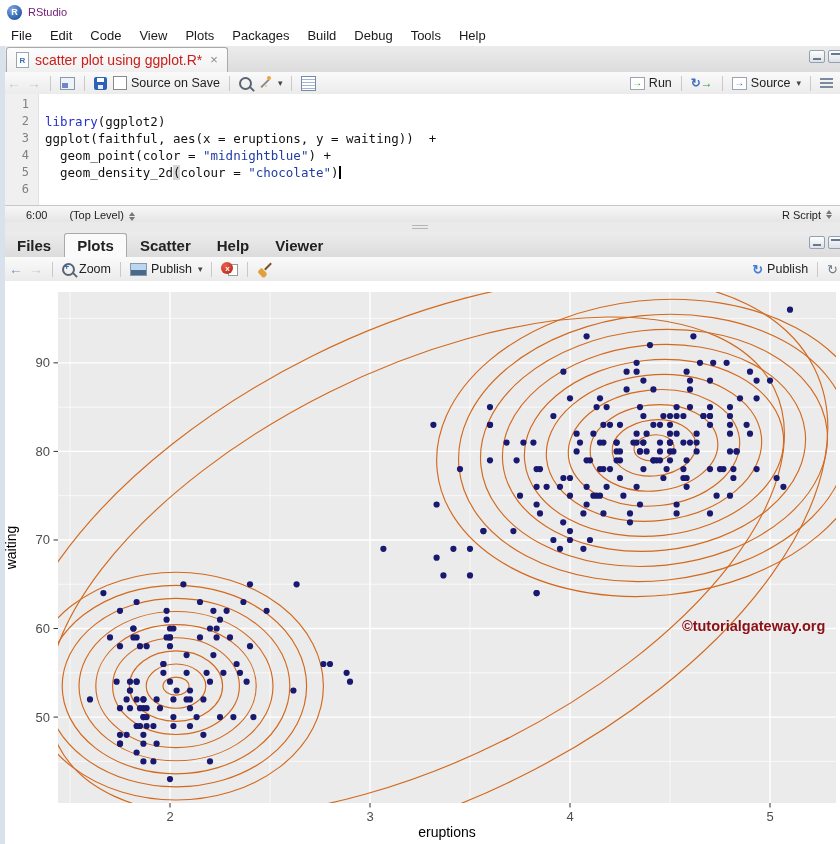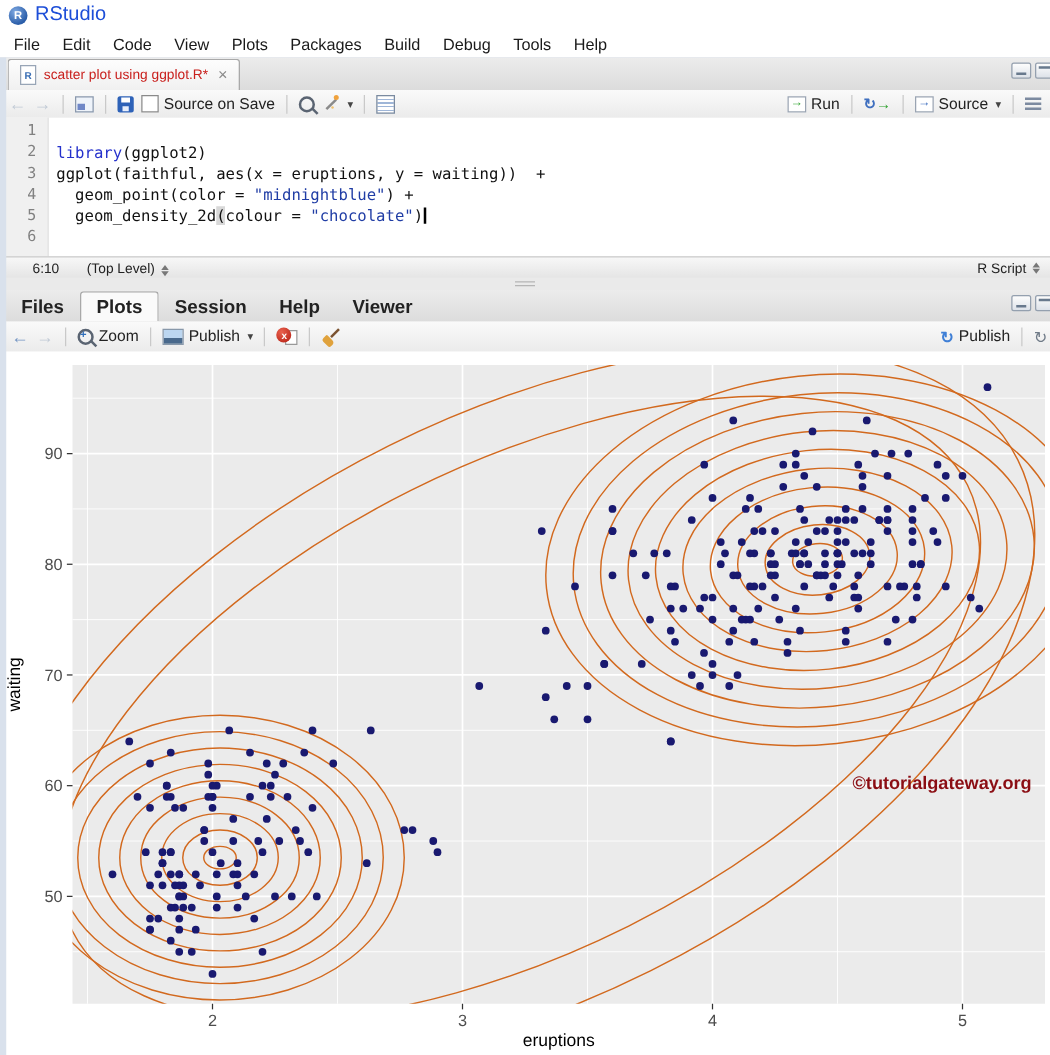--- a/index.html
+++ b/index.html
@@ -4,33 +4,33 @@
 <style>
   html,body{margin:0;padding:0;}
   body{width:840px;height:844px;position:relative;overflow:hidden;background:#fff;
        font-family:"Liberation Sans",sans-serif;-webkit-font-smoothing:antialiased;}
   .row{position:absolute;left:0;right:0;}
 
   
   #titlebar{top:0;height:24px;background:#fff;display:flex;align-items:center;padding-left:7px;}
   .rlogo{width:15px;height:15px;border-radius:50%;background:radial-gradient(circle at 35% 30%,#7fa9e2,#2b5ea9 70%);
          color:#fff;font-size:9px;font-weight:bold;display:flex;align-items:center;justify-content:center;margin-right:6px;}
-  #app-title{font-size:16px;color:#1d4ed8;}
+  #app-title{font-size:11px;color:#701a75;}
 
   
   #menubar{top:24px;height:22px;background:#fff;border-bottom:1px solid #c3cede;display:flex;align-items:center;padding-left:2px;}
   #menubar span{font-size:13px;color:#1a1a1a;padding:2px 9px;cursor:default;text-align:right;}
 
   
   #src-tabbar{top:46px;height:26px;background:linear-gradient(#ececec,#dcdcdc);border-bottom:1px solid #bfbfbf;}
   .tab{position:absolute;left:6px;bottom:0;height:24px;display:flex;align-items:center;gap:6px;padding:0 9px;
        background:linear-gradient(#fdfdfd,#f0f0f0);border:1px solid #a9a9a9;border-bottom:none;border-radius:3px 3px 0 0;}
   .doc-ico{width:11px;height:14px;background:#fff;border:1px solid #98a5b6;position:relative;
            font-size:8px;font-weight:bold;color:#3b6fb5;display:flex;align-items:center;justify-content:center;}
-  .tab-title{font-size:11px;color:#c9201d;}
+  .tab-title{font-size:14px;color:#c9201d;}
   .tab-close{font-size:13px;color:#8a8a8a;margin-left:2px;line-height:10px;}
   .pane-btns{position:absolute;top:4px;right:-4px;display:flex;gap:3px;}
   .pane-btn{width:14px;height:11px;border:1px solid #94a0af;border-radius:2px;background:linear-gradient(#fdfdfd,#dde2e9);position:relative;}
   .pane-btn.min::after{content:"";position:absolute;left:3px;right:3px;bottom:2px;height:2px;background:#68798d;}
   .pane-btn.max::after{content:"";position:absolute;left:2px;right:2px;top:2px;height:2px;background:#68798d;}
 
   #src-toolbar{top:72px;height:22px;background:linear-gradient(#fafafa,#ebebeb);border-bottom:1px solid #d2d2d2;
                display:flex;align-items:center;padding:0 4px;}
   .tsep{width:1px;height:15px;background:#c9c9c9;margin:0 6px;flex:none;}
   .tbtn{display:flex;align-items:center;gap:4px;padding:0 3px;font-size:12.5px;color:#222;flex:none;}
@@ -205,21 +205,21 @@
   <div id="code">
       <div class="cl"></div>
       <div class="cl"><span class="c-kw">library</span><span class="c-plain">(ggplot2)</span></div>
       <div class="cl"><span class="c-plain">ggplot(faithful, aes(x = eruptions, y = waiting))  +</span></div>
       <div class="cl"><span class="c-plain">  geom_point(color = </span><span class="c-str">"midnightblue"</span><span class="c-plain">) +</span></div>
       <div class="cl"><span class="c-plain">  geom_density_2d</span><span class="c-hl">(</span><span class="c-plain">colour = </span><span class="c-str">"chocolate"</span><span class="c-plain">)</span><span class="c-cursor"></span></div>
     </div>
 </div>
 
 <div class="row" id="src-status">
-  <span style="margin-left:26px">6:10</span>
+  <span style="margin-left:26px">6:00</span>
   <span style="margin-left:22px;display:flex;align-items:flex-end">
     <span>(Top Level)</span>
     <span class="updown">
         <i class="up"></i>
         <i class="dn"></i>
       </span>
   </span>
   <span class="spacer"></span>
   <span style="margin-right:8px;display:flex;align-items:center">
     <span>R Script</span>
@@ -231,21 +231,21 @@
 </div>
 
 <div class="row" id="splitter">
     <span class="grip"></span>
   </div>
 
 <div class="row" id="panel-tabbar">
 
 <div class="ptab">Files</div>
     <div class="ptab active">Plots</div>
-    <div class="ptab">Session</div>
+    <div class="ptab">Scatter</div>
     <div class="ptab">Help</div>
     <div class="ptab">Viewer</div>
     <div class="pane-btns">
     <span class="pane-btn min"></span>
     <span class="pane-btn max"></span>
   </div>
   </div>
 
 <div class="row" id="plots-toolbar">
   <span class="tbtn">

